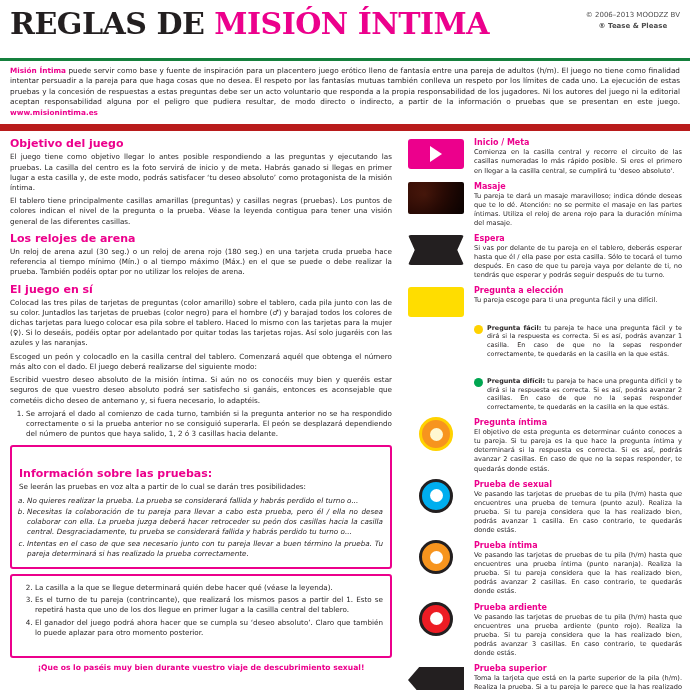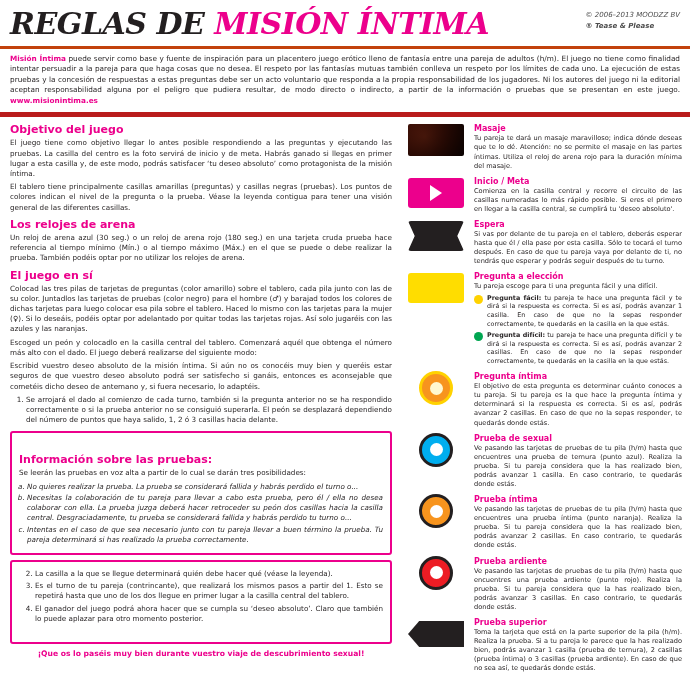--- a/index.html
+++ b/index.html
@@ -7,51 +7,50 @@
     width: 690px; height: 690px;
     background: #ffffff;
     font-family: "DejaVu Sans", sans-serif;
     overflow: hidden;
   }
   .page { position: relative; width: 690px; height: 690px; background: #fff; }
 
   
   .header {
     position: relative;
-    padding: 8px 10px 6px 10px;
-    border-bottom: 3px solid #c2410c;
-    font-style: italic;
+    padding: 8px 10px 18px 10px;
+    border-bottom: 3px solid #15803d;
   }
   .title {
     font-family: "DejaVu Serif", serif;
     font-size: 30px;
     font-weight: bold;
     letter-spacing: -0.5px;
     color: #231f20;
     line-height: 1.05;
   }
   .title .pink { color: #ec008c; }
   .copy {
     position: absolute;
     right: 10px; top: 10px;
-    text-align: left;
+    text-align: center;
     font-size: 7px;
     color: #4d4d4d;
     line-height: 1.5;
   }
   .copy .brand { font-weight: bold; }
 
   
   .intro {
     padding: 5px 10px 6px 10px;
     font-size: 7.3px;
     line-height: 1.45;
     color: #231f20;
     text-align: justify;
-    border-bottom: 5px solid #b91c1c;
+    border-bottom: 7px solid #b91c1c;
   }
   .intro .lead { color: #ec008c; font-weight: bold; }
   .intro .site { color: #ec008c; font-weight: bold; }
 
   
   .body { display: flex; width: 690px; }
   .col-left { width: 400px; padding: 6px 8px 0 10px; }
   .col-right { width: 290px; padding: 6px 8px 0 4px; }
 
   h2.sec {
@@ -133,21 +132,21 @@
   }
   .legend-body {
     font-size: 6.6px;
     line-height: 1.38;
     color: #231f20;
     text-align: justify;
   }
   .legend-sub {
     display: flex;
     align-items: flex-start;
-    margin-top: 2px;
+    margin-top: 18px;
   }
   .dot {
     width: 9px; height: 9px; min-width: 9px;
     border-radius: 50%;
     margin: 1px 4px 0 0;
   }
   .dot.yellow { background: #ffd200; }
   .dot.green { background: #00a651; }
   .legend-sub .legend-body { font-size: 6.4px; }
 
@@ -263,37 +262,37 @@
         </ol>
       </div>
 
       <div class="final">¡Que os lo paséis muy bien durante vuestro viaje de descubrimiento sexual!</div>
     </div>
 
     <div class="col-right">
 
       <div class="legend-row">
         <div class="legend-icon">
+          <div class="start-marker">
+              <div class="tri"></div>
+            </div>
+        </div>
+        <div class="legend-txt">
+          <div class="legend-title">Inicio / Meta</div>
+          <div class="legend-body">Comienza en la casilla central y recorre el circuito de las casillas numeradas lo más rápido posible. Si eres el primero en llegar a la casilla central, se cumplirá tu 'deseo absoluto'.</div>
+        </div>
+      </div>
+
+      <div class="legend-row">
+        <div class="legend-icon">
           <div class="img-photo"></div>
         </div>
         <div class="legend-txt">
           <div class="legend-title">Masaje</div>
           <div class="legend-body">Tu pareja te dará un masaje maravilloso; indica dónde deseas que te lo dé. Atención: no se permite el masaje en las partes íntimas. Utiliza el reloj de arena rojo para la duración mínima del masaje.</div>
-        </div>
-      </div>
-
-      <div class="legend-row">
-        <div class="legend-icon">
-          <div class="start-marker">
-              <div class="tri"></div>
-            </div>
-        </div>
-        <div class="legend-txt">
-          <div class="legend-title">Inicio / Meta</div>
-          <div class="legend-body">Comienza en la casilla central y recorre el circuito de las casillas numeradas lo más rápido posible. Si eres el primero en llegar a la casilla central, se cumplirá tu 'deseo absoluto'.</div>
         </div>
       </div>
 
 
       <div class="legend-row">
         <div class="legend-icon">
           <div class="card chevron-black"></div>
         </div>
         <div class="legend-txt">
           <div class="legend-title">Espera</div>

